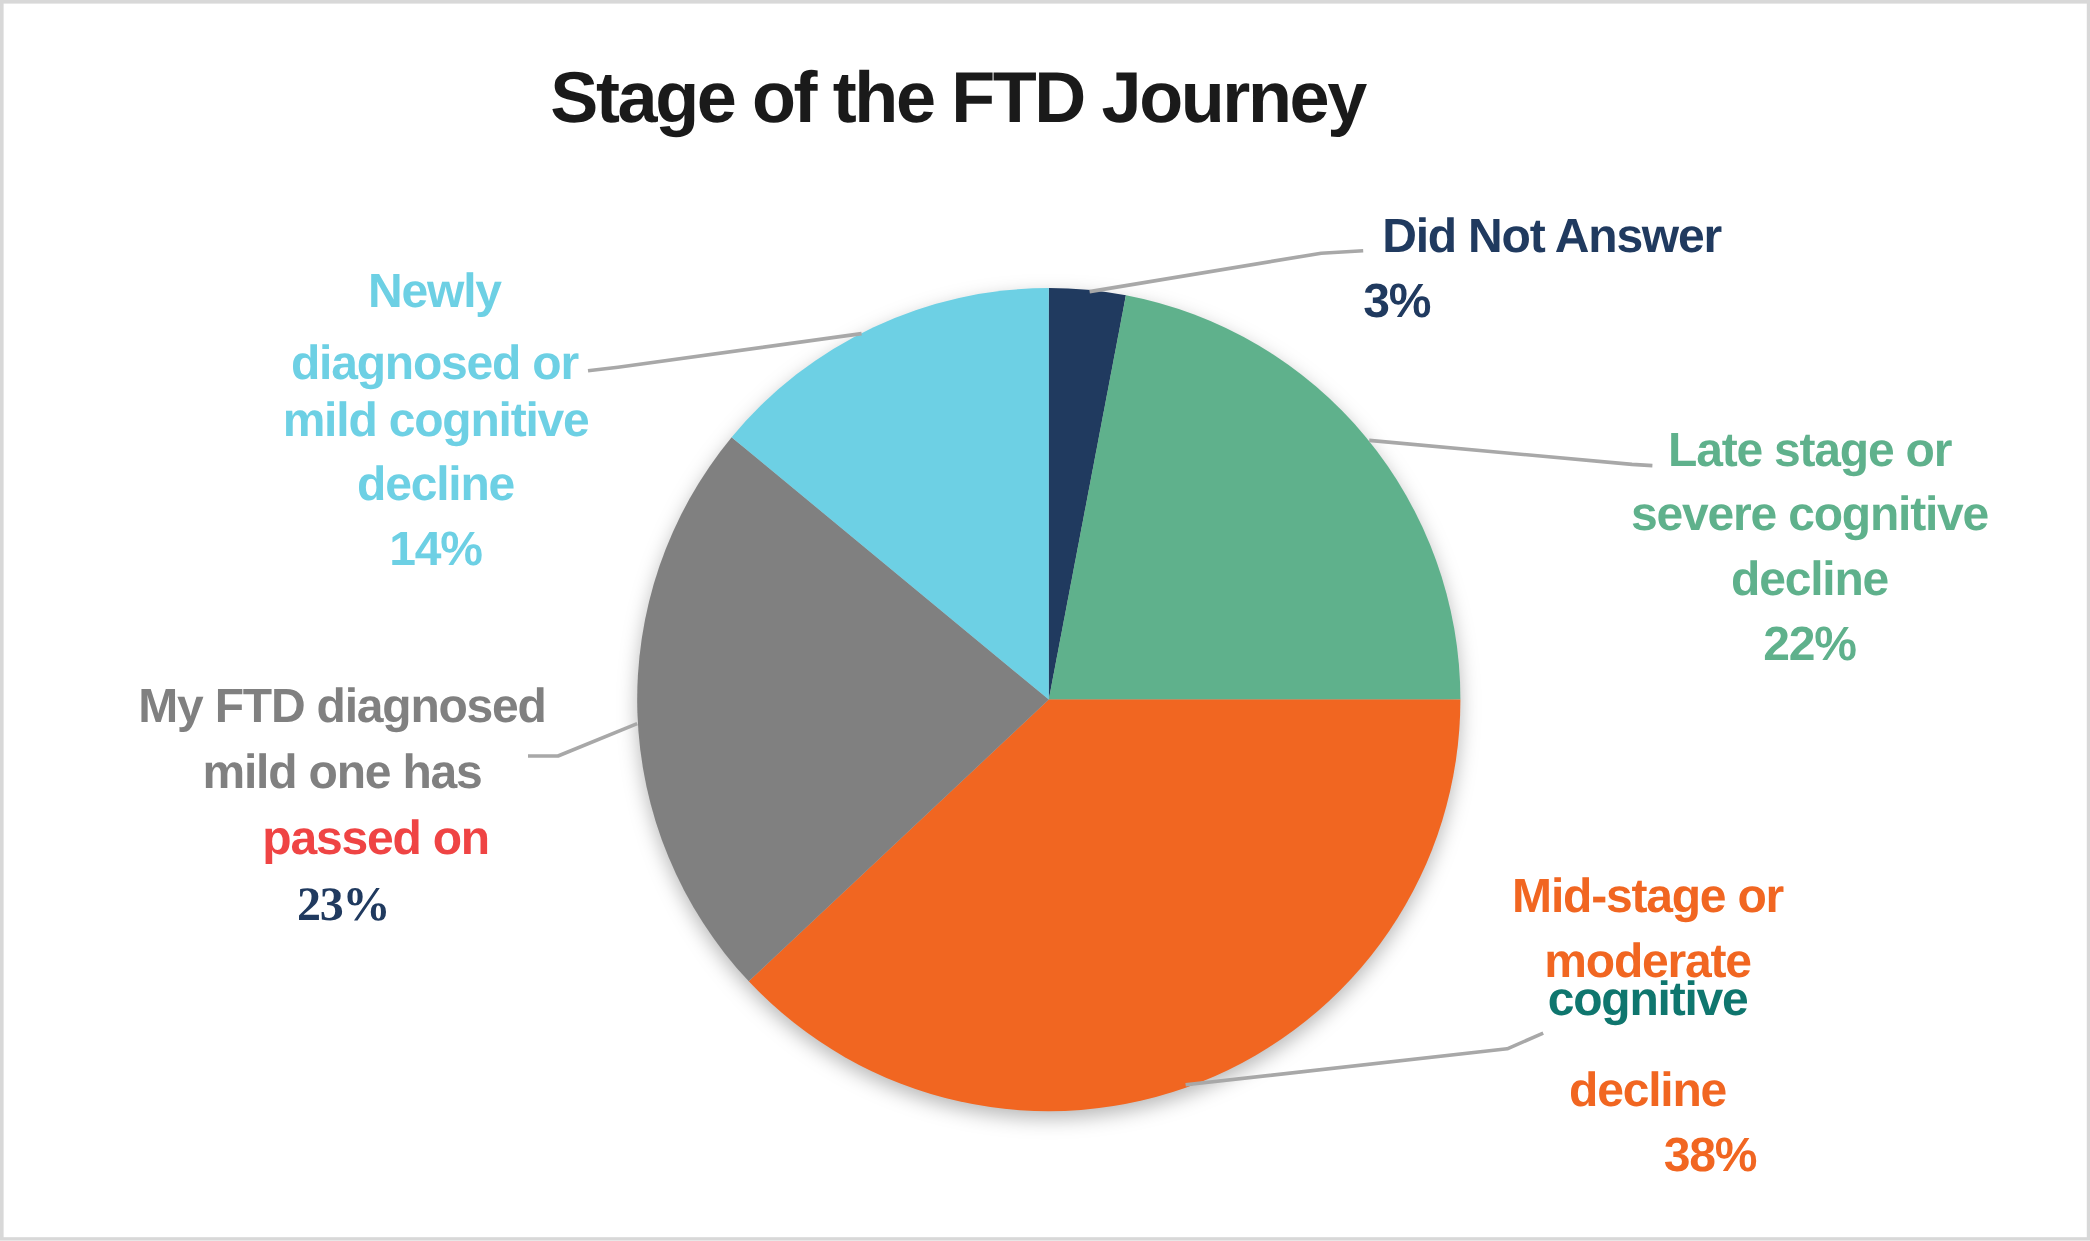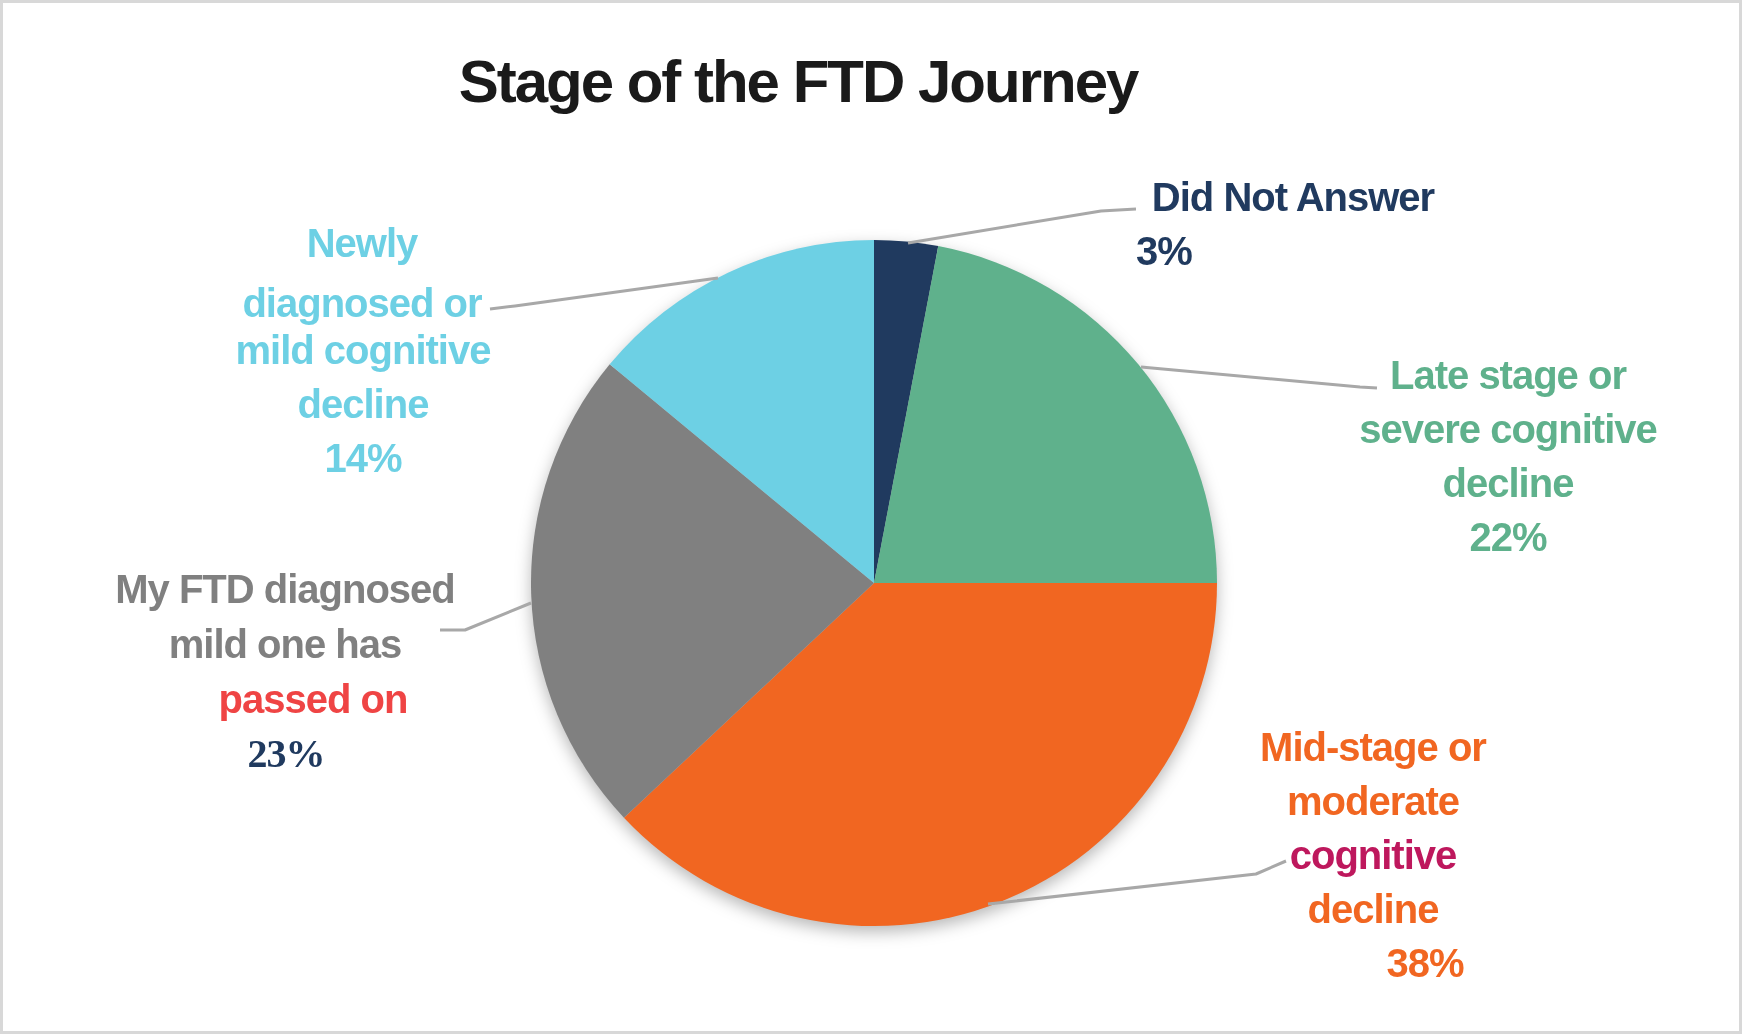--- a/index.html
+++ b/index.html
@@ -78,21 +78,21 @@
   </svg>
   <div id="callouts">
       <div class="callout-line" style="left: 1290px; top: 194px; color: rgb(32, 58, 95);">Did Not Answer</div>
       <div class="callout-line" style="left: 1161px; top: 248px; color: rgb(32, 58, 95);">3%</div>
       <div class="callout-line" style="left: 1505px; top: 372px; color: rgb(95, 177, 140);">Late stage or</div>
       <div class="callout-line" style="left: 1505px; top: 426px; color: rgb(95, 177, 140);">severe cognitive</div>
       <div class="callout-line" style="left: 1505px; top: 480px; color: rgb(95, 177, 140);">decline</div>
       <div class="callout-line" style="left: 1505px; top: 534px; color: rgb(95, 177, 140); text-align: right;">22%</div>
       <div class="callout-line" style="left: 1370px; top: 744px; color: rgb(241, 102, 33);">Mid-stage or</div>
       <div class="callout-line" style="left: 1370px; top: 798px; color: rgb(241, 102, 33);">moderate</div>
-      <div class="callout-line" style="left: 1370px; top: 852px; color: #be185d;">cognitive</div>
+      <div class="callout-line" style="left: 1370px; top: 830px; color: #0f766e;">cognitive</div>
       <div class="callout-line" style="left: 1370px; top: 906px; color: rgb(241, 102, 33);">decline</div>
       <div class="callout-line" style="left: 1422px; top: 960px; color: rgb(241, 102, 33);">38%</div>
       <div class="callout-line" style="left: 282px; top: 586px; color: rgb(128, 128, 128);">My FTD diagnosed</div>
       <div class="callout-line" style="left: 282px; top: 641px; color: rgb(128, 128, 128);">mild one has</div>
       <div class="callout-line" style="left: 282px; top: 696px; color: #ef4444; margin-left: 28px;">passed on</div>
       <div class="callout-line" style="left: 283px; top: 751px; color: rgb(32, 58, 95); font-family: Liberation Serif, serif;">23%</div>
       <div class="callout-line" style="left: 359px; top: 240px; color: rgb(109, 208, 228);">Newly</div>
       <div class="callout-line" style="left: 359px; top: 300px; color: rgb(109, 208, 228);">diagnosed or</div>
       <div class="callout-line" style="left: 360px; top: 347px; color: rgb(109, 208, 228);">mild cognitive</div>
       <div class="callout-line" style="left: 360px; top: 401px; color: rgb(109, 208, 228);">decline</div>

